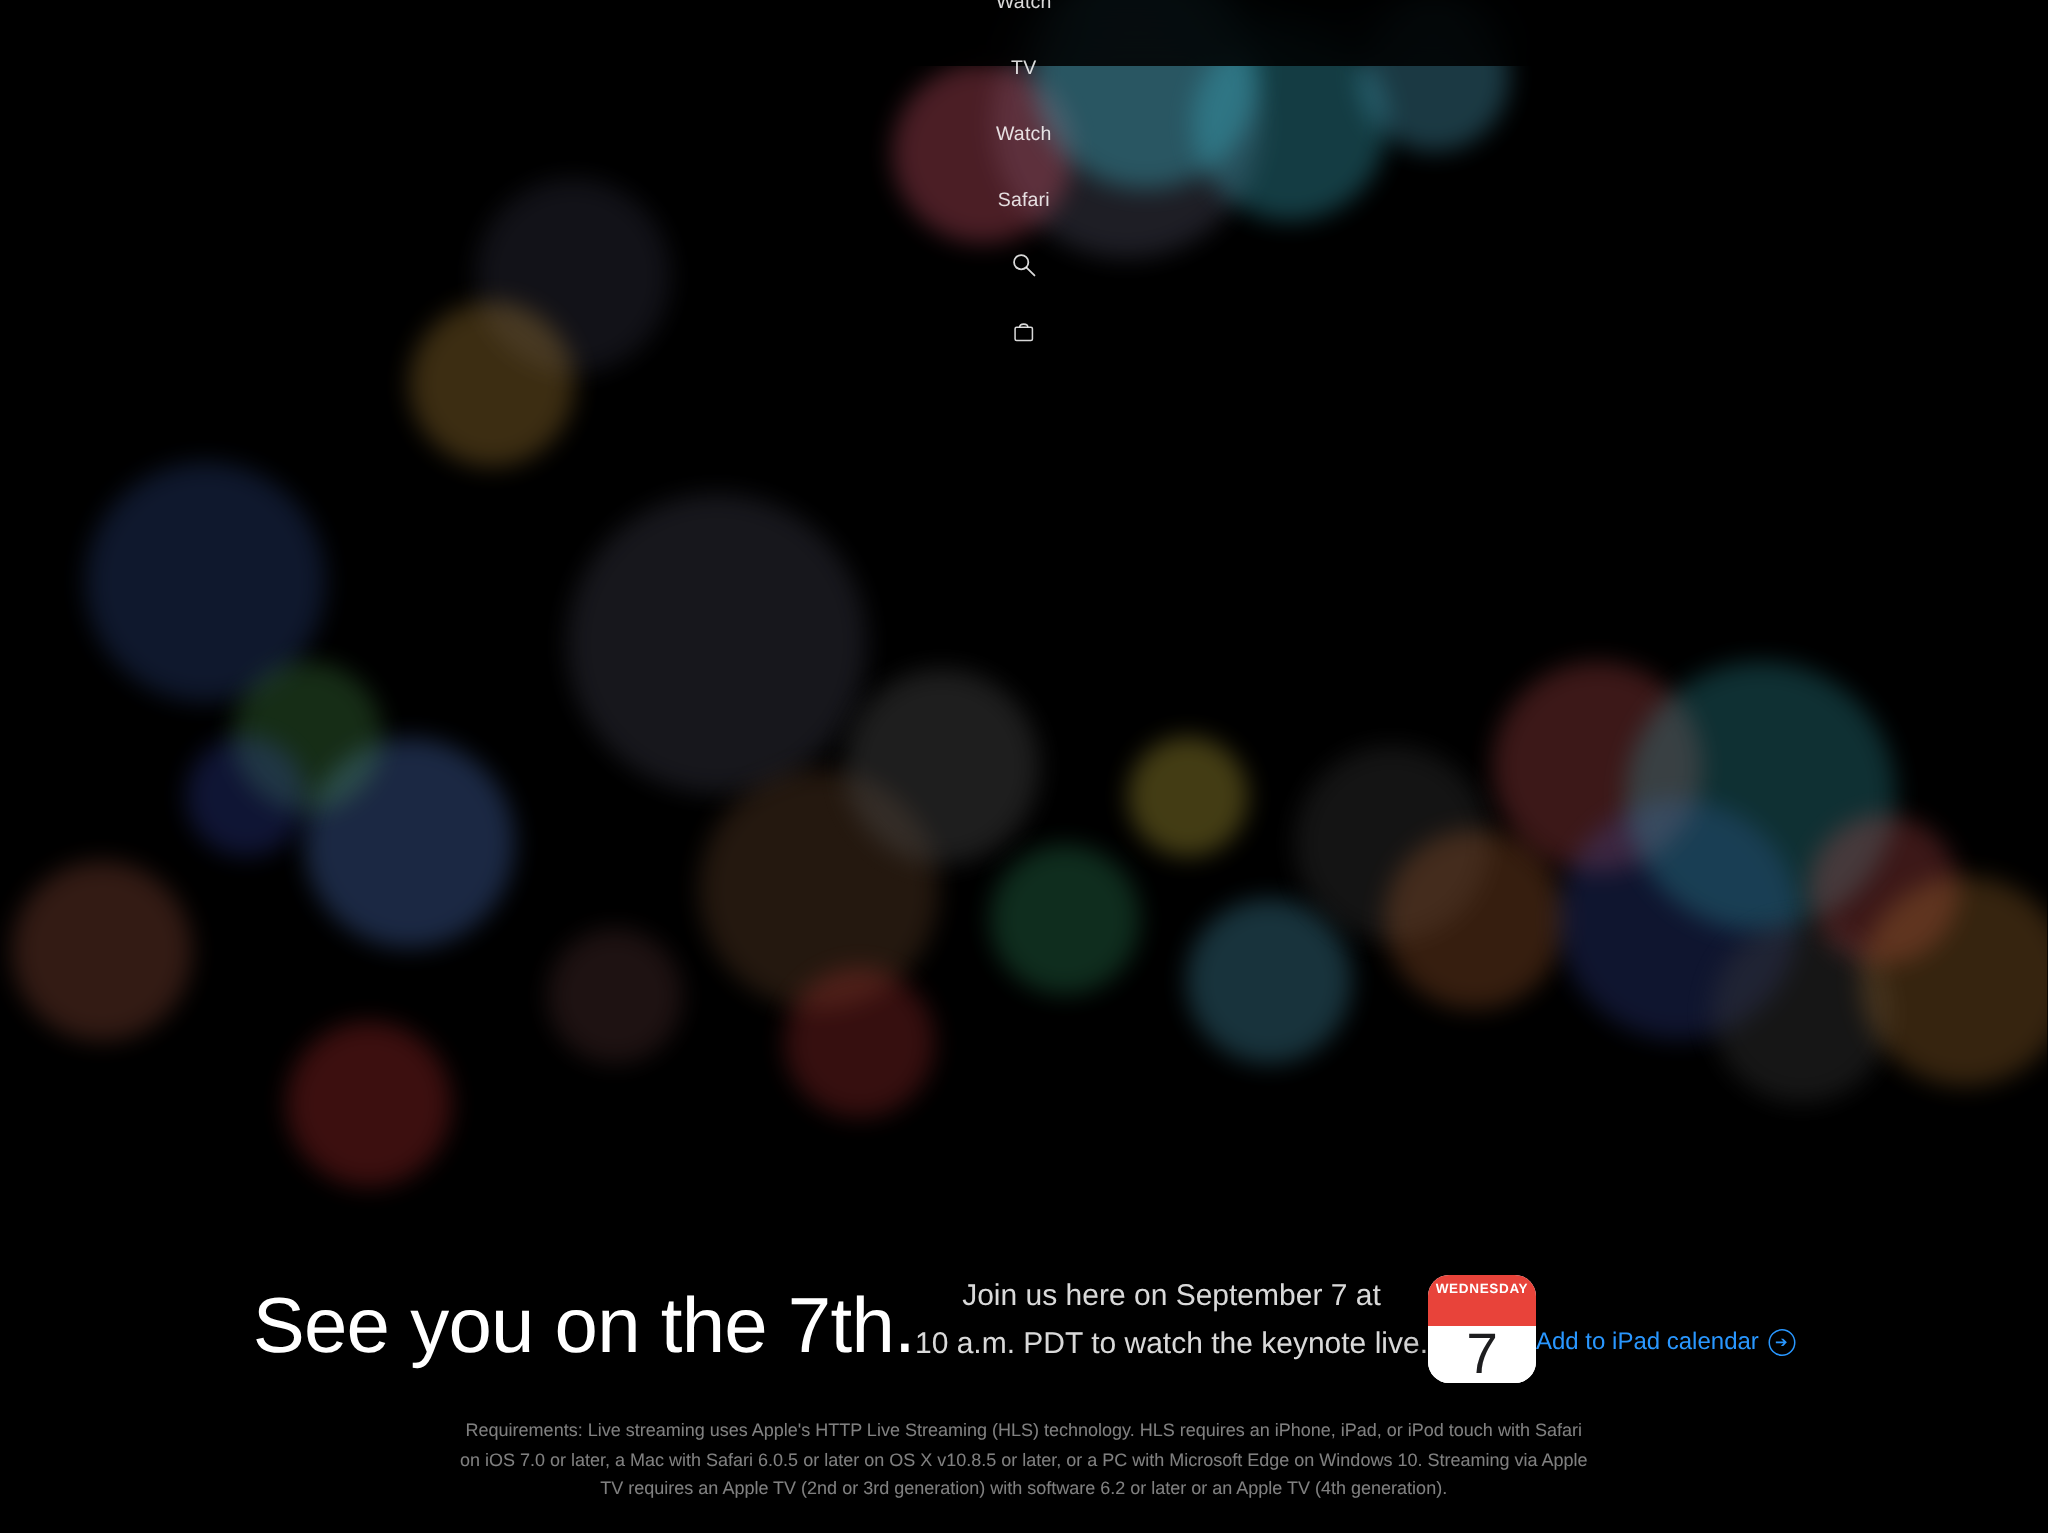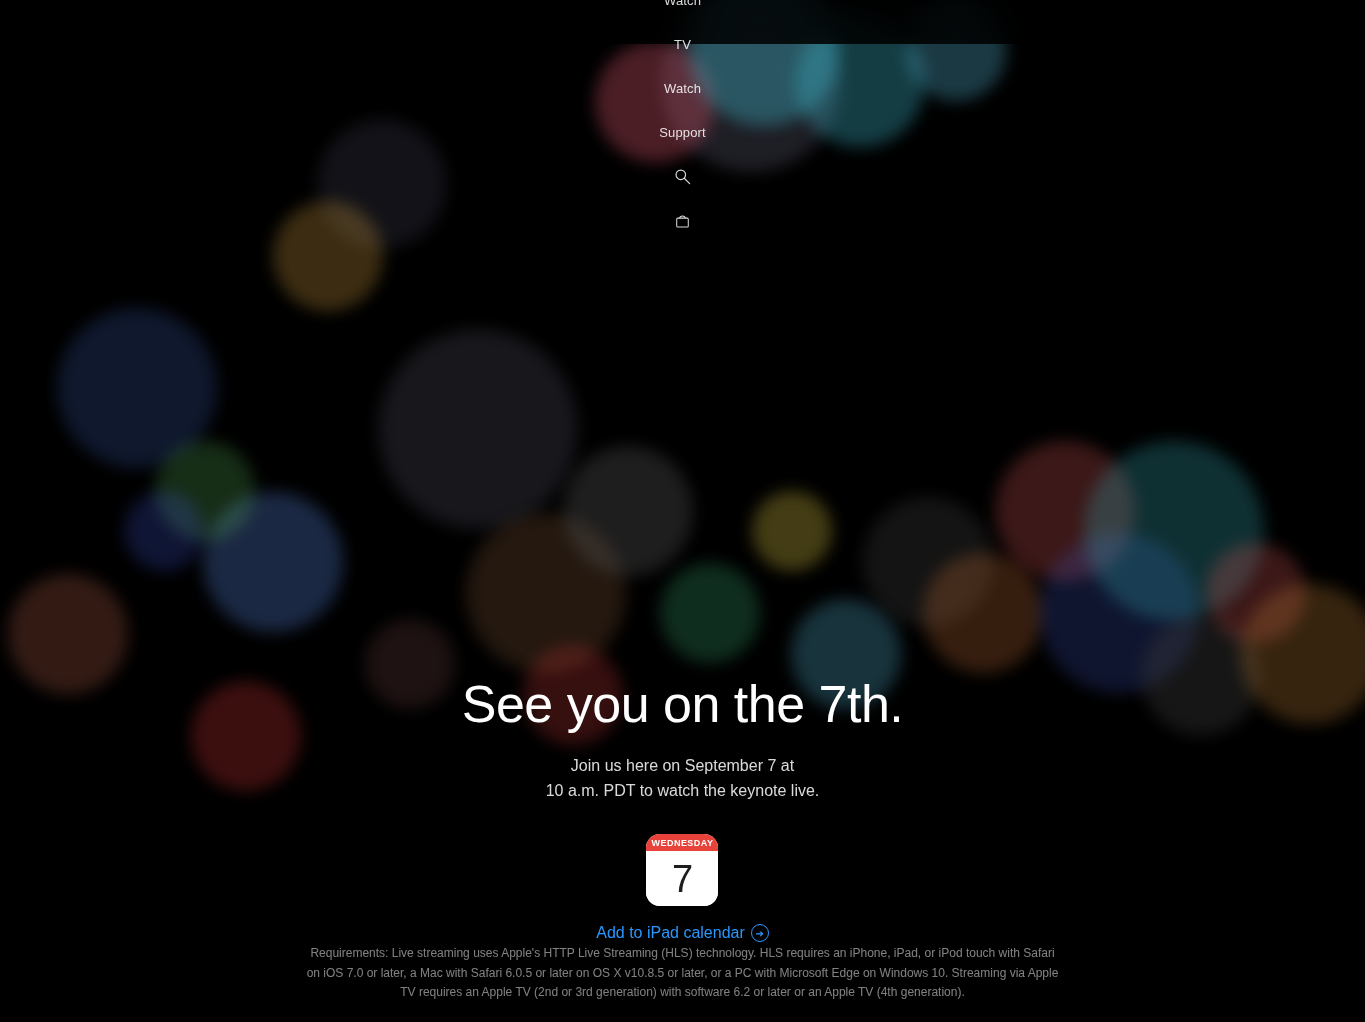--- a/index.html
+++ b/index.html
@@ -92,36 +92,36 @@
       filter: blur(8px);
       opacity: 0.75;
     }
 
     
     .hero-content {
       position: relative;
       z-index: 10;
       text-align: center;
       display: flex;
-      flex-direction: column;
+      flex-direction: row;
       align-items: center;
       gap: 0;
     }
 
     .hero-headline {
       font-size: 52px;
       font-weight: 200;
       color: #fff;
       letter-spacing: -0.5px;
       margin-bottom: 20px;
       line-height: 1.1;
     }
 
     .hero-subtext {
-      font-size: 16px;
+      font-size: 20px;
       font-weight: 300;
       color: rgba(255,255,255,0.85);
       line-height: 1.6;
       margin-bottom: 30px;
     }
 
     
     .calendar-icon {
       width: 72px;
       height: 72px;
@@ -133,21 +133,21 @@
       display: flex;
       flex-direction: column;
     }
 
     .calendar-header {
       background: #e8433a;
       color: #fff;
       font-size: 9px;
       font-weight: 600;
       text-align: center;
-      padding: 4px 0 3px;
+      padding: 4px 0 20px;
       letter-spacing: 0.05em;
       text-transform: uppercase;
       flex-shrink: 0;
     }
 
     .calendar-body {
       flex: 1;
       display: flex;
       align-items: center;
       justify-content: center;
@@ -231,21 +231,21 @@
     <li>
         <a href="#">Watch</a>
       </li>
     <li>
         <a href="#">TV</a>
       </li>
     <li>
         <a href="#">Watch</a>
       </li>
     <li>
-        <a href="#">Support</a>
+        <a href="#">Safari</a>
       </li>
     <li>
       <a href="#" aria-label="Search">
         <svg class="search-icon-svg" viewBox="0 0 50 50">
           <circle cx="20" cy="20" r="14" stroke="rgba(255,255,255,0.85)" stroke-width="3.5" fill="none"></circle>
           <line x1="31" y1="31" x2="46" y2="46" stroke="rgba(255,255,255,0.85)" stroke-width="3.5" stroke-linecap="round"></line>
         </svg>
       </a>
     </li>
     <li>

